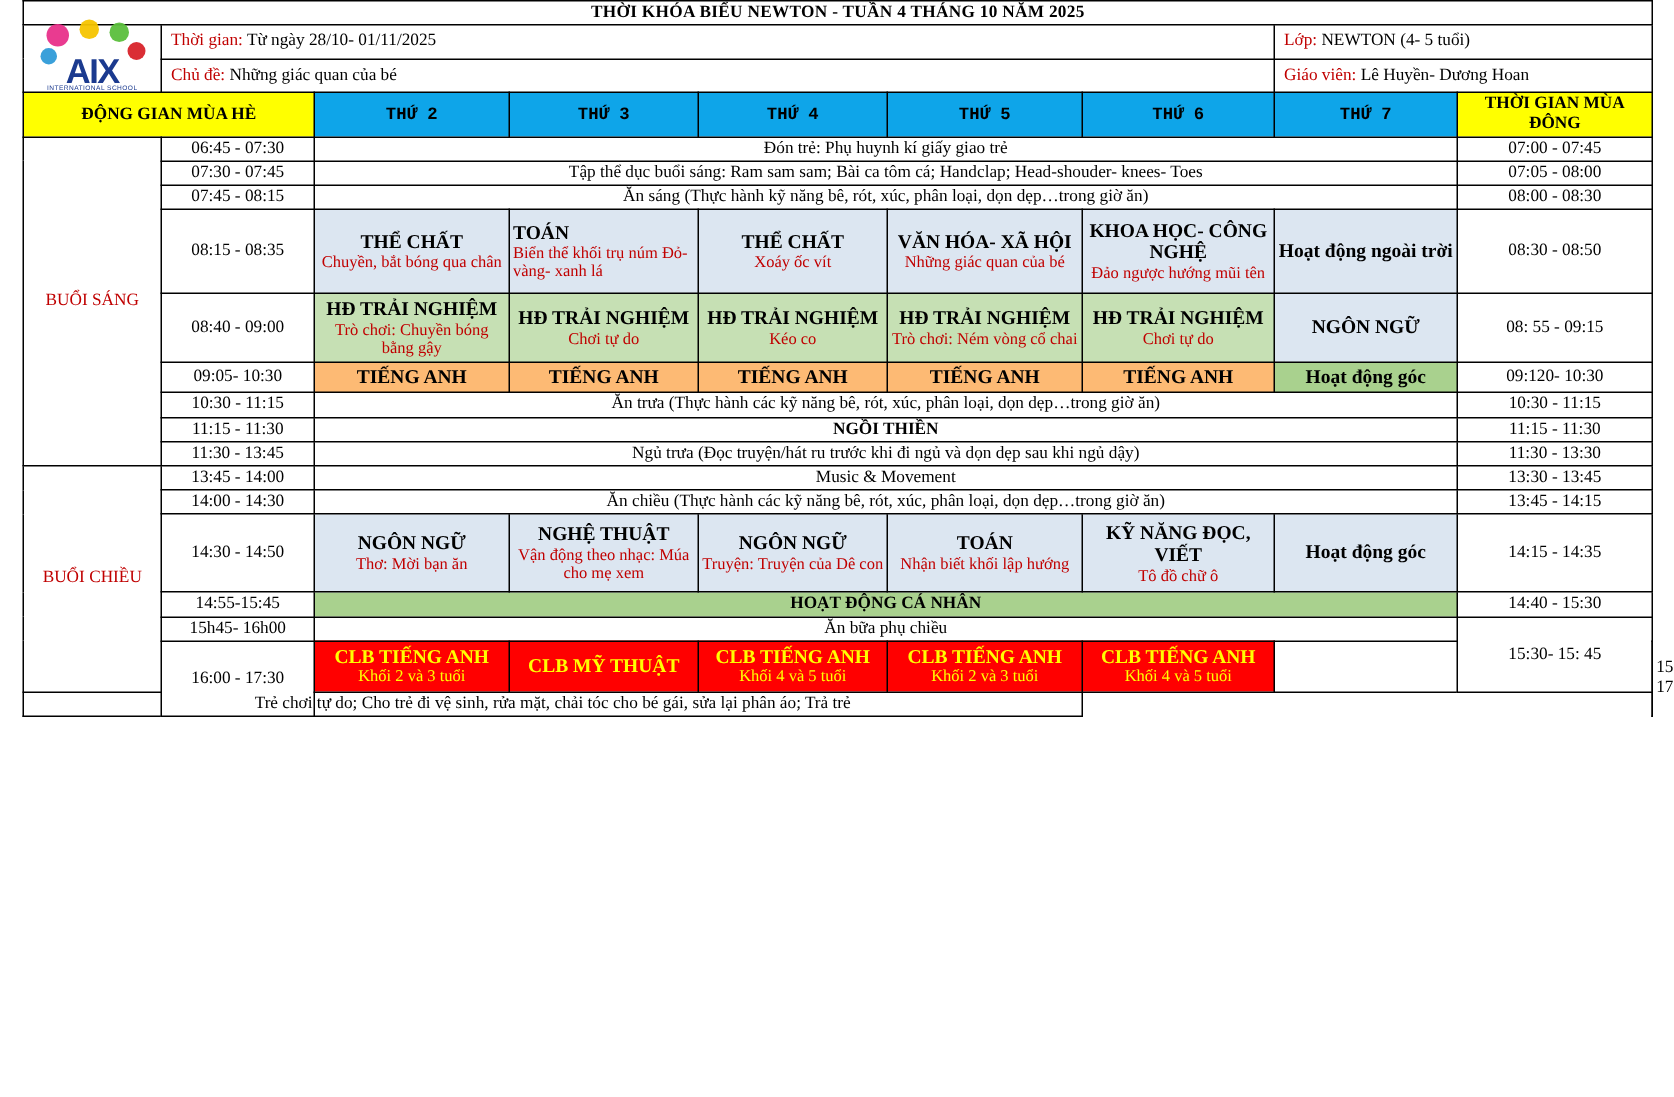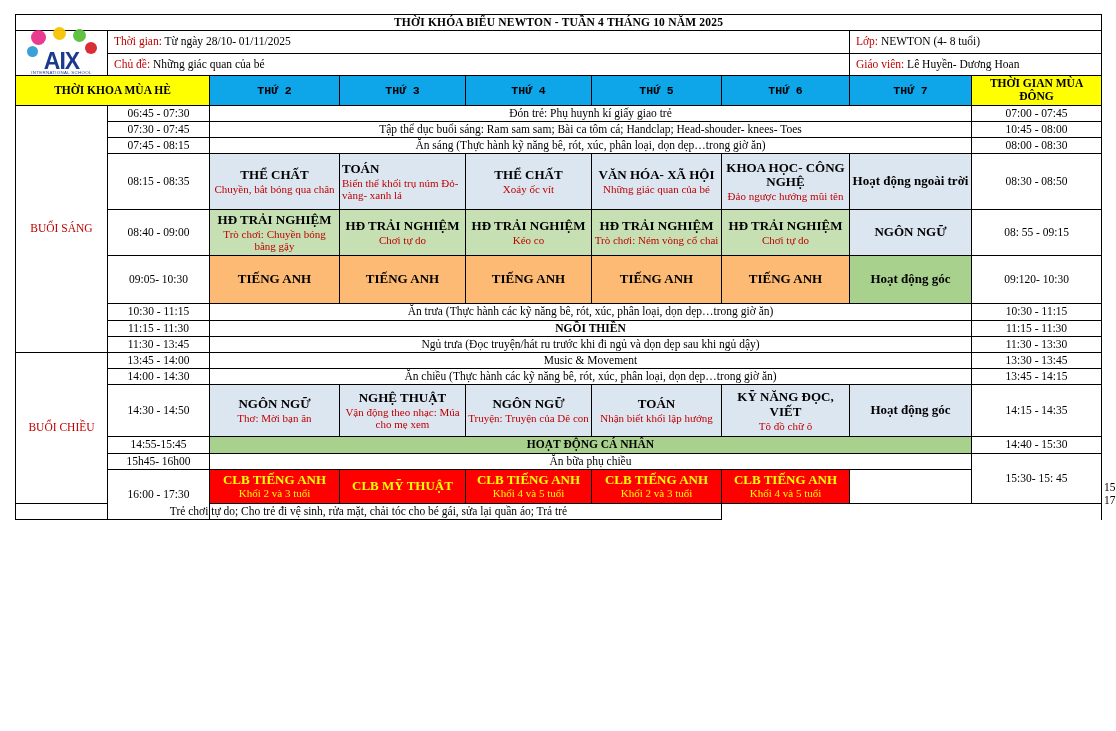--- a/index.html
+++ b/index.html
@@ -5,21 +5,21 @@
   html,body{margin:0;padding:0;background:#ffffff;}
   body{
     font-family:"Liberation Serif", serif;
     width:1116px;height:731px;
     -webkit-font-smoothing:antialiased;
   }
   .page{width:1116px;height:731px;position:relative;}
   table.grid{
     border-collapse:collapse;
     width:1086px;
-    margin:14px 15px 0 15px;
+    margin:0 15px 0 15px;
     table-layout:fixed;
   }
   table.grid td{
     border:1px solid #000;
     font-size:11.5px;
     text-align:center;
     vertical-align:middle;
     padding:1px 2px;
     line-height:1.15;
   }
@@ -114,56 +114,56 @@
             <span class="sub">INTERNATIONAL SCHOOL</span>
           </div>
         </div>
       </td>
       <td class="meta" colspan="6">
         <b class="red">Thời gian:</b>
         <span>Từ ngày 28/10- 01/11/2025</span>
       </td>
       <td class="meta" colspan="2">
         <b class="red">Lớp:</b>
-        <span>NEWTON (4- 8 tuổi)</span>
+        <span>NEWTON (4- 5 tuổi)</span>
       </td>
     </tr>
     <tr>
       <td class="meta" colspan="6">
         <b class="red">Chủ đề:</b>
         <span>Những giác quan của bé</span>
       </td>
       <td class="meta" colspan="2">
         <b class="red">Giáo viên:</b>
         <span>Lê Huyền- Dương Hoan</span>
       </td>
     </tr>
 
     <tr>
-      <td class="hdr-yellow" colspan="2">THỜI KHOA MÙA HÈ</td>
+      <td class="hdr-yellow" colspan="2">ĐỘNG GIAN MÙA HÈ</td>
       <td class="hdr-day">THỨ 2</td>
       <td class="hdr-day">THỨ 3</td>
       <td class="hdr-day">THỨ 4</td>
       <td class="hdr-day">THỨ 5</td>
       <td class="hdr-day">THỨ 6</td>
       <td class="hdr-day">THỨ 7</td>
       <td class="hdr-yellow">THỜI GIAN MÙA ĐÔNG</td>
     </tr>
 
     <tr>
       <td class="sess" rowspan="9">BUỔI SÁNG</td>
       <td class="time">06:45 - 07:30</td>
       <td class="full" colspan="6">Đón trẻ: Phụ huynh kí giấy giao trẻ</td>
       <td class="time">07:00 - 07:45</td>
     </tr>
 
     <tr>
       <td class="time">07:30 - 07:45</td>
       <td class="full" colspan="6">Tập thể dục buổi sáng: Ram sam sam; Bài ca tôm cá; Handclap; Head-shouder- knees- Toes</td>
-      <td class="time">10:45 - 08:00</td>
+      <td class="time">07:05 - 08:00</td>
     </tr>
 
     <tr>
       <td class="time">07:45 - 08:15</td>
       <td class="full" colspan="6">Ăn sáng (Thực hành kỹ năng bê, rót, xúc, phân loại, dọn dẹp…trong giờ ăn)</td>
       <td class="time">08:00 - 08:30</td>
     </tr>
 
     <tr style="height:56px">
       <td class="time">08:15 - 08:35</td>
@@ -214,21 +214,21 @@
       <td class="green">
         <div class="cell-title">HĐ TRẢI NGHIỆM</div>
         <div class="cell-sub">Chơi tự do</div>
       </td>
       <td class="blue">
         <div class="cell-title">NGÔN NGỮ</div>
       </td>
       <td class="time">08: 55 - 09:15</td>
     </tr>
 
-    <tr style="height:48px">
+    <tr style="height:20px">
       <td class="time">09:05- 10:30</td>
       <td class="pink">
         <div class="cell-title">TIẾNG ANH</div>
       </td>
       <td class="pink">
         <div class="cell-title">TIẾNG ANH</div>
       </td>
       <td class="pink">
         <div class="cell-title">TIẾNG ANH</div>
       </td>
@@ -329,17 +329,17 @@
         <div class="cell-sub">Khối 2 và 3 tuổi</div>
       </td>
       <td class="redbg">
         <div class="cell-title">CLB TIẾNG ANH</div>
         <div class="cell-sub">Khối 4 và 5 tuổi</div>
       </td>
       <td></td>
       <td class="time" rowspan="2">15:45- 17:00</td>
     </tr>
     <tr>
-      <td class="full" colspan="6">Trẻ chơi tự do; Cho trẻ đi vệ sinh, rửa mặt, chải tóc cho bé gái, sửa lại quần áo; Trả trẻ</td>
+      <td class="full" colspan="6">Trẻ chơi tự do; Cho trẻ đi vệ sinh, rửa mặt, chải tóc cho bé gái, sửa lại phân áo; Trả trẻ</td>
     </tr>
   </tbody>
     </table>
 </div>
 
 </body></html>

